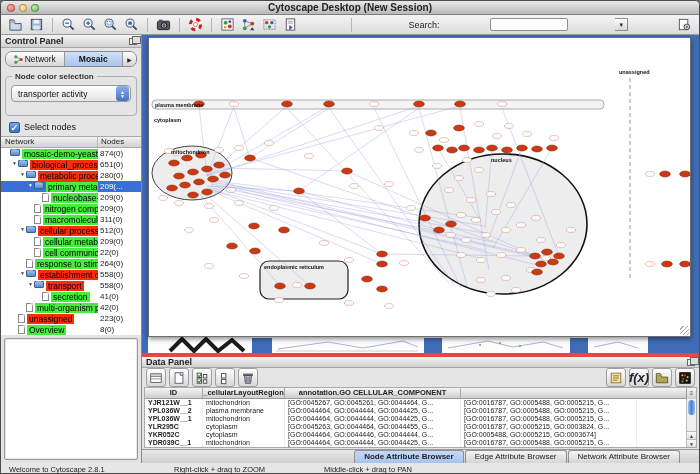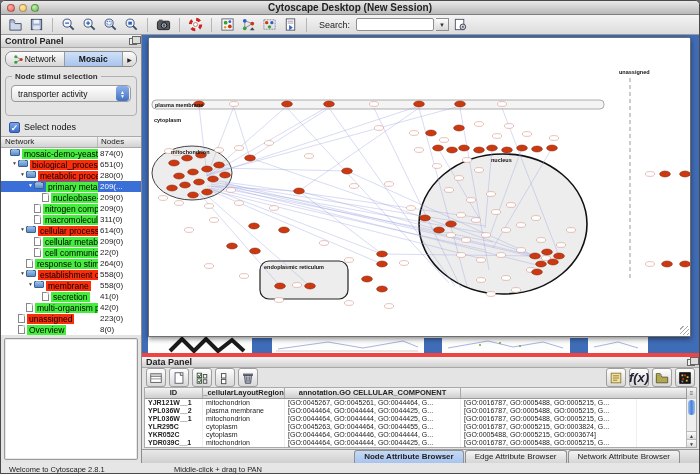--- a/index.html
+++ b/index.html
@@ -7,21 +7,21 @@
   #app{position:relative;width:700px;height:474px;background:#e6e6e6;border:1px solid #4a4a4a;border-radius:5px 5px 0 0;overflow:hidden;}
   
   .titlebar{height:14px;background:linear-gradient(#e9e9e9,#b9b9b9);border-bottom:1px solid #7e7e7e;display:flex;align-items:center;position:relative;}
   .lights{display:flex;gap:4px;margin-left:6px;}
   .light{width:8px;height:8px;border-radius:50%;border:1px solid rgba(0,0,0,.3);}
   .l-red{background:radial-gradient(circle at 35% 30%,#ffb3ad,#ee5a50);}
   .l-yel{background:radial-gradient(circle at 35% 30%,#ffe9b0,#f5bd4f);}
   .l-grn{background:radial-gradient(circle at 35% 30%,#c6f0b0,#62ba46);}
   .wintitle{position:absolute;left:0;right:0;text-align:center;font-size:10px;font-weight:bold;color:#222;}
   
-  .toolbar{height:20px;background:linear-gradient(#f4f4f4,#dcdcdc);border-bottom:1px solid #9a9a9a;display:flex;align-items:center;padding:0 5px;gap:2px;}
+  .toolbar{height:20px;background:linear-gradient(#f4f4f4,#dcdcdc);border-bottom:1px solid #9a9a9a;display:flex;align-items:center;padding:0 5px;gap:2px;justify-content:space-between;}
   .tbtn{width:19px;height:18px;display:flex;align-items:center;justify-content:center;border-radius:3px;}
   .tsep{width:1px;height:14px;background:#b5b5b5;margin:0 4px;}
   .searchlbl{font-size:9px;color:#222;margin:0 4px 0 6px;}
   .searchbox{width:78px;height:13px;background:#fff;border:1px solid #8f8f8f;border-radius:2px;}
   .searcharrow{width:13px;height:13px;border:1px solid #8f8f8f;border-left:none;background:linear-gradient(#fdfdfd,#d7d7d7);font-size:6px;line-height:12px;text-align:center;color:#333;}
   
   .main{display:flex;height:428px;}
   
   .cpanel{width:141px;background:#e4e4e4;border-right:1px solid #8b8b8b;display:flex;flex-direction:column;}
   .phead{height:13px;background:linear-gradient(#f5f5f5,#cfcfcf);border-bottom:1px solid #a8a8a8;display:flex;align-items:center;font-size:9px;font-weight:bold;color:#222;padding:0 4px;}
@@ -247,21 +247,21 @@
               <circle cx="8" cy="5" r="1.7" fill="#cc3911"></circle>
             </svg>
           <span>Network</span>
         </div>
         <div class="cptab sel">
           <span>Mosaic</span>
         </div>
         <div class="cptab-arrow">▶</div>
       </div>
       <div class="groupbox">
-        <span class="grouplegend">Node stimul selection</span>
+        <span class="grouplegend">Node color selection</span>
         <div class="combo">
           <span class="val">transporter activity</span>
           <span class="step">
               <span>▲</span>
               <span>▼</span>
             </span>
         </div>
       </div>
       <div class="checkrow">
         <span class="checkbox">✓</span>
@@ -335,21 +335,21 @@
             </span>
             <span class="tcount">311(0)</span>
           </div>
           <div class="trow">
             <span class="tleft">
               <span style="width: 18px; flex: 0 0 auto;"></span>
               <span class="tri">▼</span>
               <span class="ticon fold"></span>
               <span class="tlabel red">cellular process</span>
             </span>
-            <span class="tcount">614(0)</span>
+            <span class="tcount">512(0)</span>
           </div>
           <div class="trow">
             <span class="tleft">
               <span style="width: 26px; flex: 0 0 auto;"></span>
               <span class="spacer"></span>
               <span class="ticon file"></span>
               <span class="tlabel green">cellular metabo</span>
             </span>
             <span class="tcount">209(0)</span>
           </div>
@@ -378,21 +378,21 @@
               <span class="ticon fold"></span>
               <span class="tlabel red">establishment of lo</span>
             </span>
             <span class="tcount">558(0)</span>
           </div>
           <div class="trow">
             <span class="tleft">
               <span style="width: 26px; flex: 0 0 auto;"></span>
               <span class="tri">▼</span>
               <span class="ticon fold"></span>
-              <span class="tlabel red">membrane</span>
+              <span class="tlabel red">transport</span>
             </span>
             <span class="tcount">558(0)</span>
           </div>
           <div class="trow">
             <span class="tleft">
               <span style="width: 34px; flex: 0 0 auto;"></span>
               <span class="spacer"></span>
               <span class="ticon file"></span>
               <span class="tlabel green">secretion</span>
             </span>
@@ -779,15 +779,16 @@
       <div class="tabbar" id="btabs">
           <span class="btab sel">Node Attribute Browser</span>
           <span class="btab">Edge Attribute Browser</span>
           <span class="btab">Network Attribute Browser</span>
         </div>
     </div>
   </div>
 
   <div class="statusbar">
     <span class="st1">Welcome to Cytoscape 2.8.1</span>
+    <span class="st2">Right-click + drag to ZOOM</span>
     <span>Middle-click + drag to PAN</span>
   </div>
 </div>
 
 </body></html>

